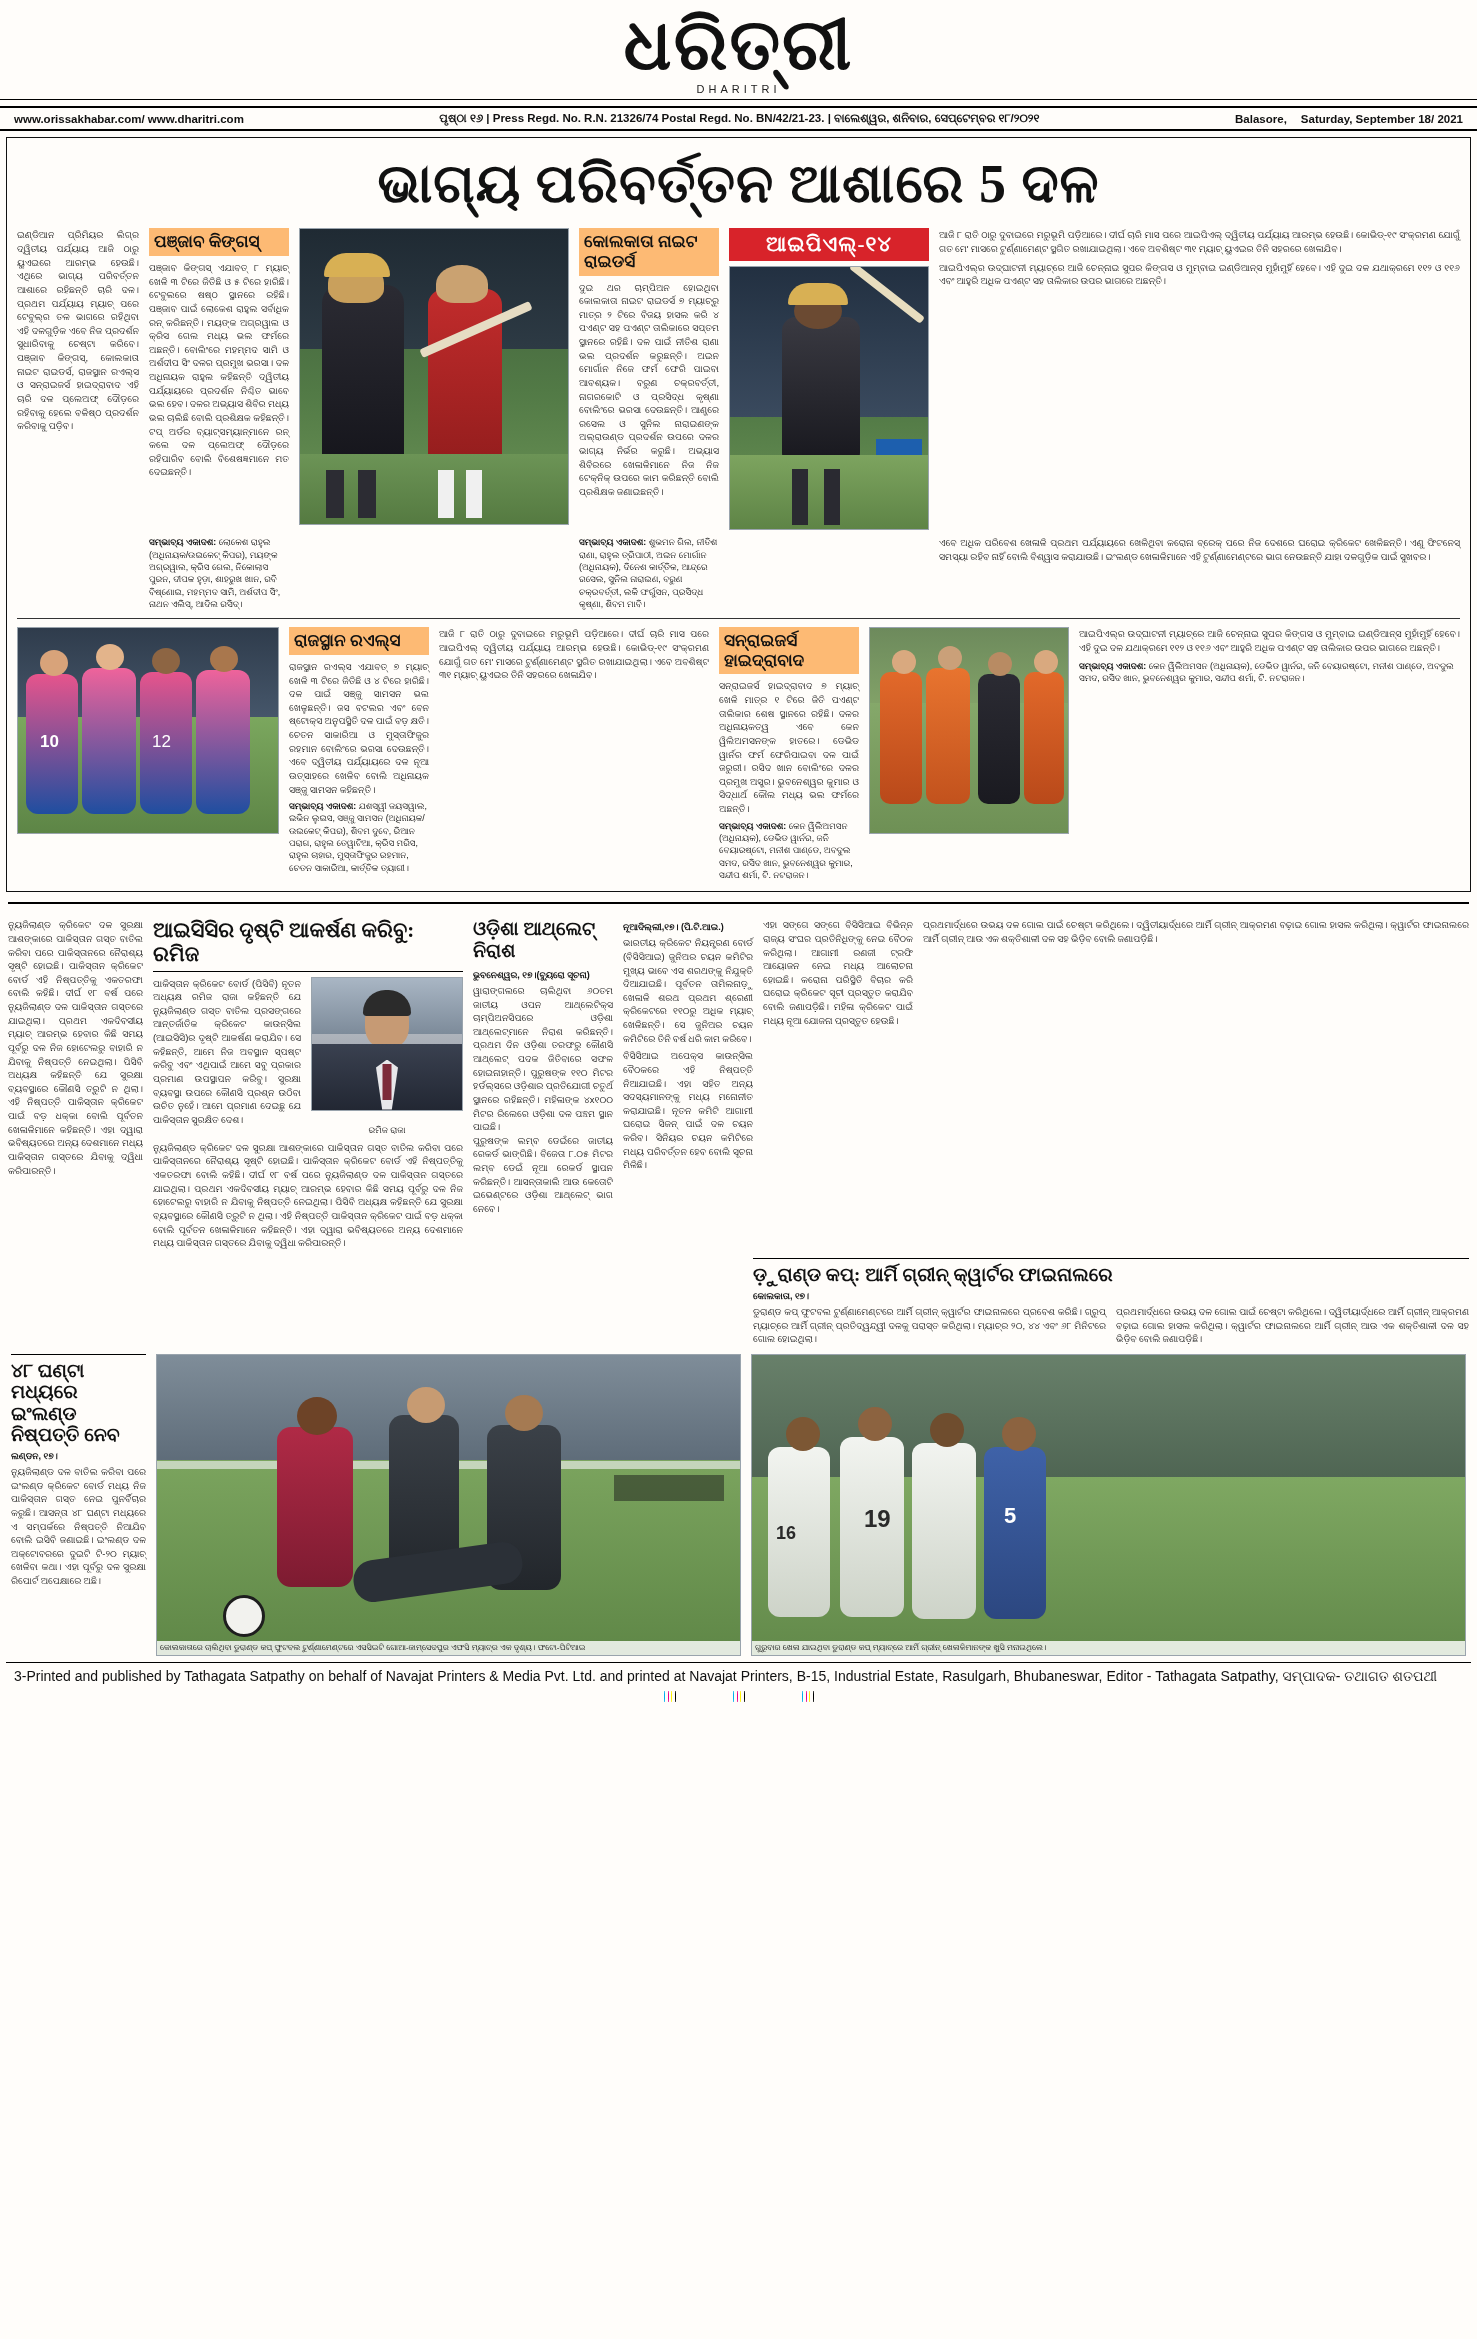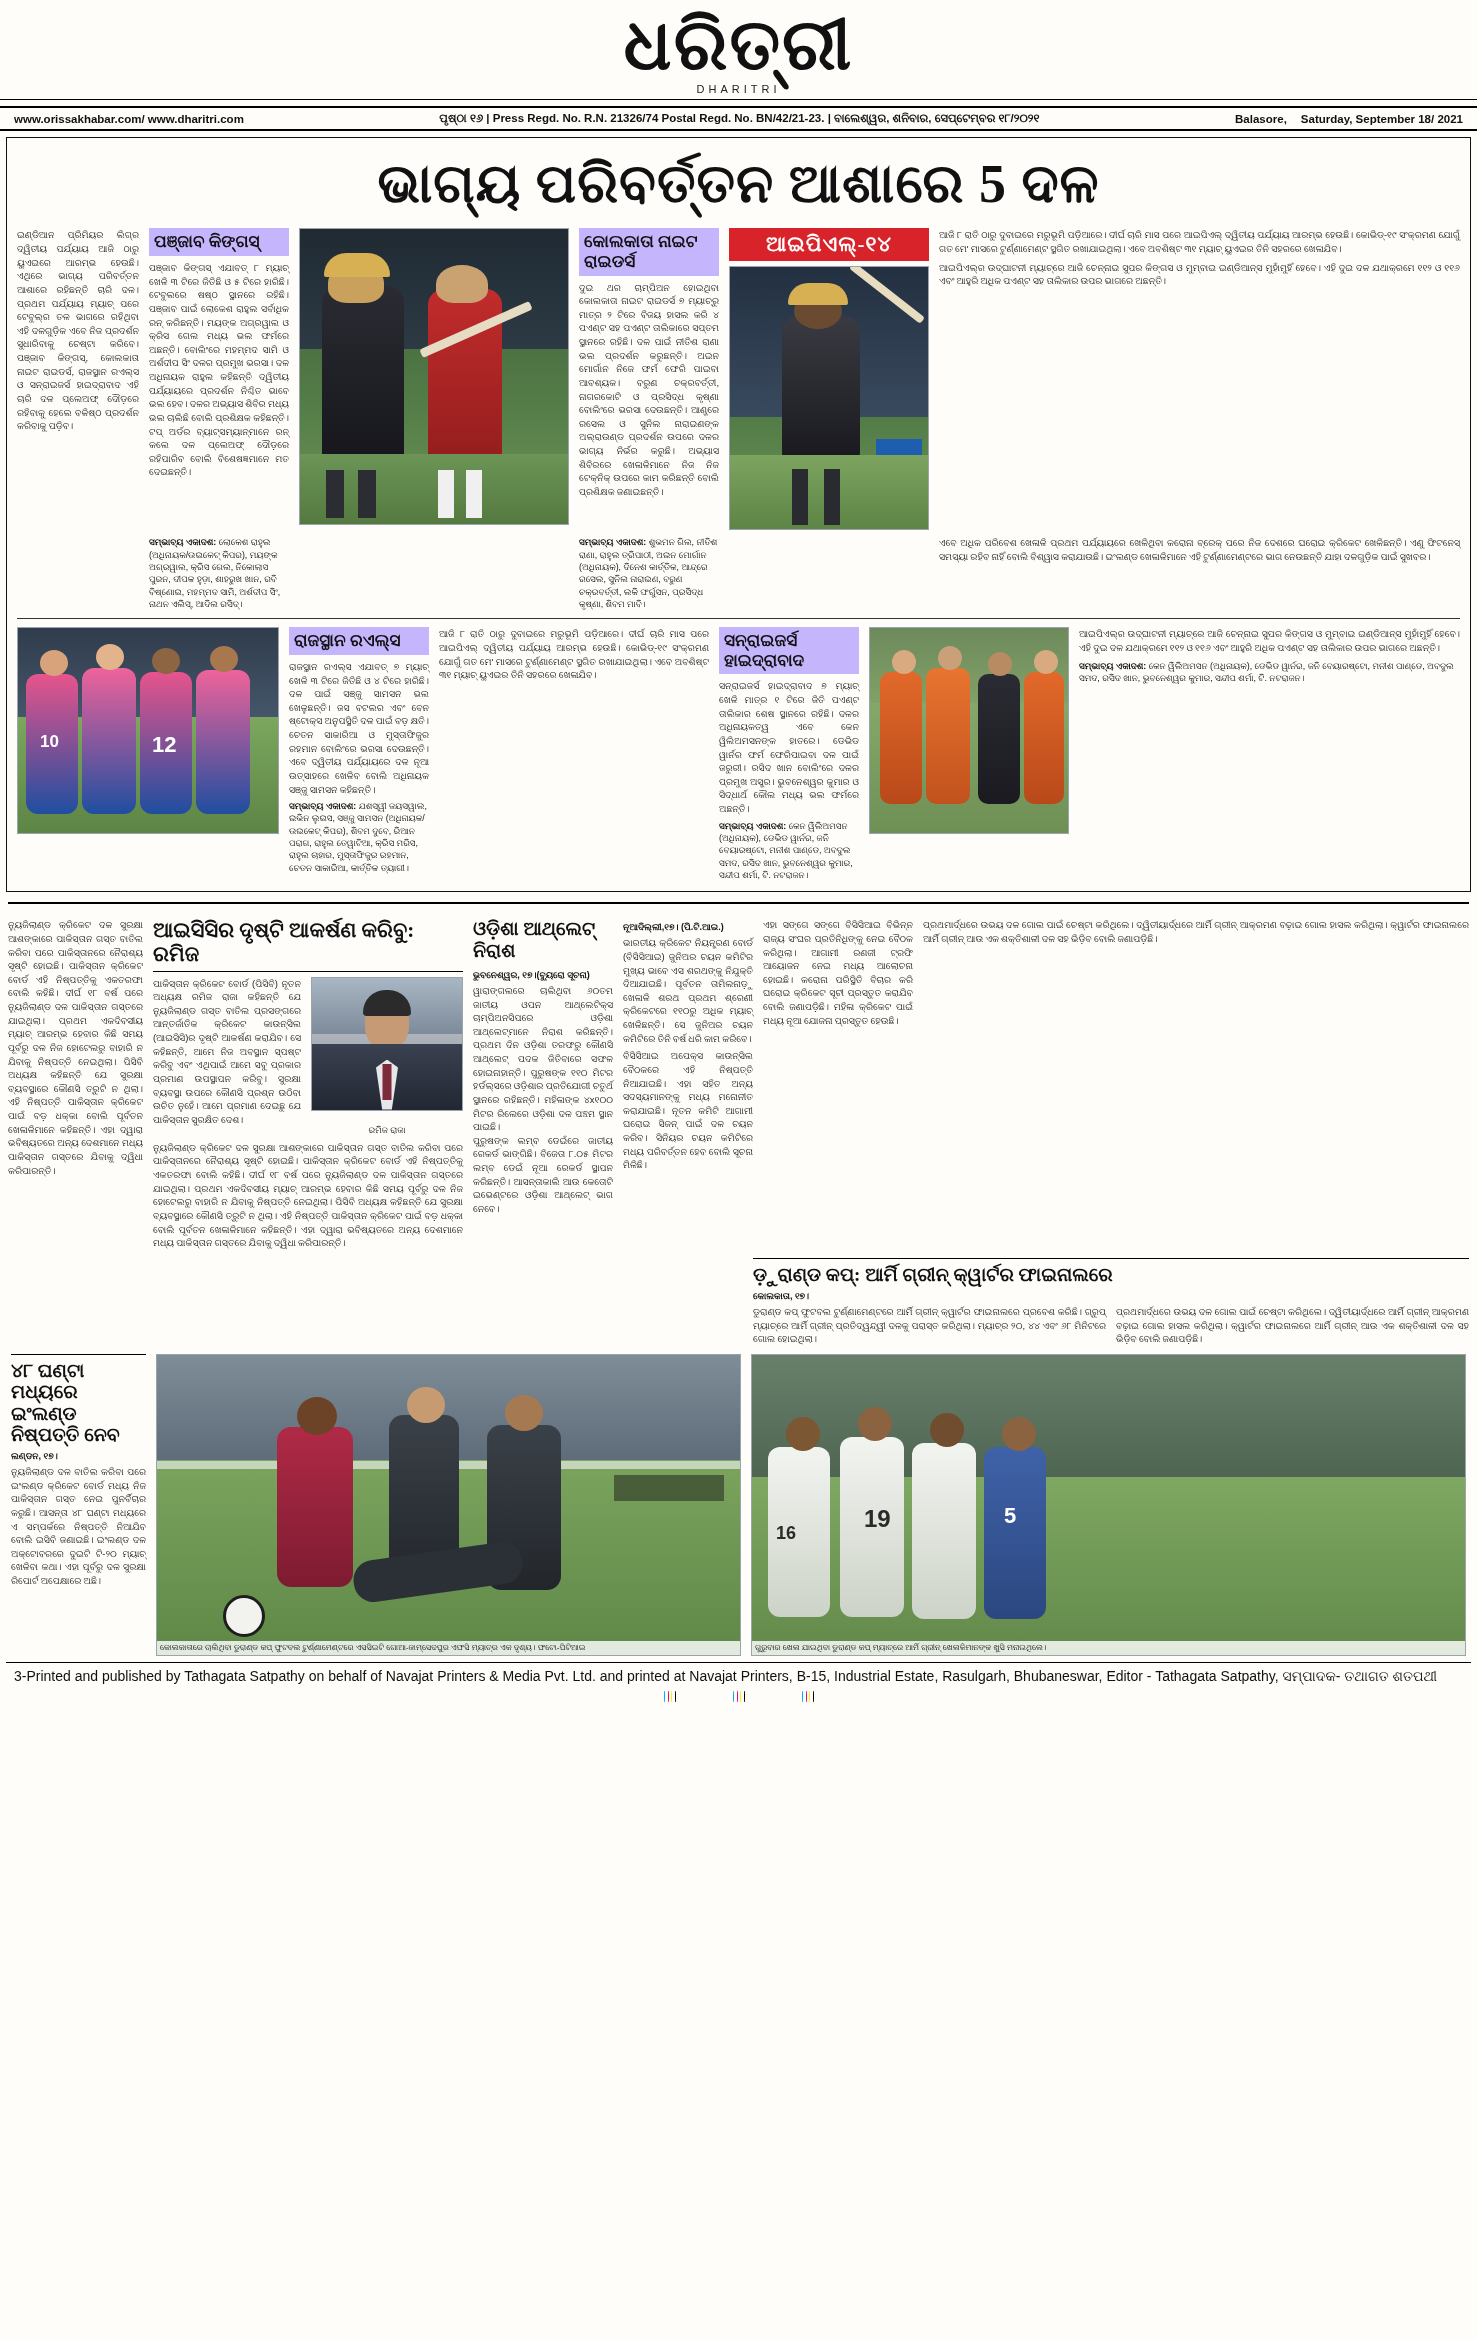--- a/index.html
+++ b/index.html
@@ -13,21 +13,21 @@
   .mast-bar .seg{white-space:nowrap;}
   .mast-bar .mid{flex:1;text-align:center;font-weight:bold;}
   
   .frame{border:1px solid #111;margin:6px 6px 0 6px;padding:8px 10px 10px;box-sizing:border-box;}
   .headline{font-family:"Liberation Serif",serif;font-size:54px;font-weight:bold;text-align:center;letter-spacing:1px;line-height:1.12;margin:8px 0 14px;}
   
   .cols{display:flex;gap:10px;}
   .col{flex:1;}
   .body-text{font-size:9.4px;line-height:1.45;text-align:justify;color:#1a1a1a;word-spacing:-0.4px;}
   .sub-head{font-family:"Liberation Serif",serif;font-weight:bold;font-size:17px;line-height:1.15;margin:0 0 5px;}
-  .sub-head.boxed{background:#c4b5fd;padding:4px 5px;}
+  .sub-head.boxed{background:#fdba74;padding:4px 5px;}
   .sub-head.plain{padding:0 0 3px;}
   .photo{background:#b9c3cb;position:relative;overflow:hidden;border:1px solid #9aa4ad;}
   .photo .cap{position:absolute;left:0;right:0;bottom:0;font-size:8px;background:rgba(255,255,255,.82);padding:2px 3px;line-height:1.25;}
   .redbar{background:#d8232a;color:#fff;font-family:"Liberation Serif",serif;font-weight:bold;font-size:21px;text-align:center;padding:4px 0;letter-spacing:1px;}
   .meta{font-size:8.8px;line-height:1.4;}
   .meta b{font-weight:bold;}
   hr.sep{border:0;border-top:1px solid #333;margin:8px 0;}
   
   .band-head{font-family:"Liberation Serif",serif;font-weight:bold;font-size:25px;line-height:1.12;margin:0 0 6px;}
   .band-head.sm{font-size:19px;}
@@ -144,21 +144,21 @@
           <div style="position:absolute;left:0;right:0;bottom:0;height:116px;background:linear-gradient(#7ba75e,#5d8546);"></div>
           <div style="position:absolute;left:8px;top:46px;width:52px;height:140px;background:linear-gradient(#e7548c,#1f4ea0);border-radius:12px;"></div>
           <div style="position:absolute;left:64px;top:40px;width:54px;height:146px;background:linear-gradient(#ef639b,#1f4ea0);border-radius:12px;"></div>
           <div style="position:absolute;left:122px;top:44px;width:52px;height:142px;background:linear-gradient(#e7548c,#1f4ea0);border-radius:12px;"></div>
           <div style="position:absolute;left:178px;top:42px;width:54px;height:144px;background:linear-gradient(#ef639b,#1f4ea0);border-radius:12px;"></div>
           <div style="position:absolute;left:22px;top:22px;width:28px;height:26px;background:#d8a37a;border-radius:50%;"></div>
           <div style="position:absolute;left:78px;top:16px;width:28px;height:26px;background:#e3b48b;border-radius:50%;"></div>
           <div style="position:absolute;left:134px;top:20px;width:28px;height:26px;background:#8d6543;border-radius:50%;"></div>
           <div style="position:absolute;left:192px;top:18px;width:28px;height:26px;background:#a9774d;border-radius:50%;"></div>
           <div style="position:absolute;left:22px;top:104px;color:#fff;font-size:17px;font-weight:bold">10</div>
-          <div style="position:absolute;left:134px;top:104px;color:#fff;font-size:22px;font-weight:bold">12</div>
+          <div style="position:absolute;left:134px;top:104px;color:#fff;font-size:17px;font-weight:normal">12</div>
         </div>
       </div>
 
       <div class="col" style="flex:0 0 140px">
         <div class="sub-head boxed">ରାଜସ୍ଥାନ ରଏଲ୍ସ</div>
         <div class="body-text">ରାଜସ୍ଥାନ ରଏଲ୍ସ ଏଯାବତ୍‌ ୭ ମ୍ୟାଚ୍‌ ଖେଳି ୩ ଟିରେ ଜିତିଛି ଓ ୪ ଟିରେ ହାରିଛି। ଦଳ ପାଇଁ ସଞ୍ଜୁ ସାମସନ ଭଲ ଖେଳୁଛନ୍ତି। ଜସ ବଟଲର ଏବଂ ବେନ ଷ୍ଟୋକ୍ସ ଅନୁପସ୍ଥିତି ଦଳ ପାଇଁ ବଡ଼ କ୍ଷତି। ଚେତନ ସାକାରିଆ ଓ ମୁସ୍ତାଫିଜୁର ରହମାନ ବୋଲିଂରେ ଭରସା ଦେଉଛନ୍ତି। ଏବେ ଦ୍ୱିତୀୟ ପର୍ଯ୍ୟାୟରେ ଦଳ ନୂଆ ଉତ୍ସାହରେ ଖେଳିବ ବୋଲି ଅଧିନାୟକ ସଞ୍ଜୁ ସାମସନ କହିଛନ୍ତି।</div>
         <div class="meta" style="margin-top:4px"><b>ସମ୍ଭାବ୍ୟ ଏକାଦଶ:</b>
           <span>ଯଶସ୍ୱୀ ଜୟସୱାଲ, ଇଭିନ ଲୁଇସ, ସଞ୍ଜୁ ସାମସନ (ଅଧିନାୟକ/ଉଇକେଟ୍‌ କିପର), ଶିବମ ଦୁବେ, ରିଆନ ପରାଗ, ରାହୁଲ ତେୱାଟିଆ, କ୍ରିସ ମରିସ, ରାହୁଲ ଚାହାର, ମୁସ୍ତାଫିଜୁର ରହମାନ, ଚେତନ ସାକାରିଆ, କାର୍ତ୍ତିକ ତ୍ୟାଗୀ।</span></div>
       </div>
 

